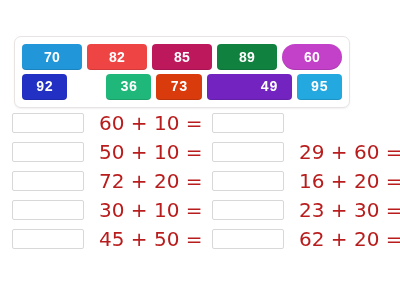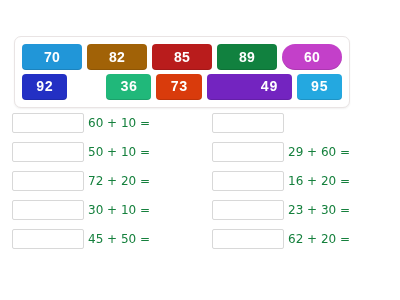--- a/index.html
+++ b/index.html
@@ -77,35 +77,35 @@
     width: 72px;
     height: 20px;
     background: #ffffff;
     border: 1px solid #d8d8d8;
     border-radius: 2px;
     box-sizing: border-box;
     flex: 0 0 auto;
     cursor: text;
   }
   .q-text {
-    margin-left: 4px;
-    font-size: 12px;
-    color: #15803d;
+    margin-left: 15px;
+    font-size: 20px;
+    color: #b91c1c;
     white-space: nowrap;
     font-family: "DejaVu Sans", "Liberation Sans", sans-serif;
   }
 </style>
 </head>
 <body>
 
 <div id="tile-bank">
   <div class="tile-row">
     <div class="tile" style="background: rgb(33, 150, 216);">70</div>
-    <div class="tile" style="background: #a16207;">82</div>
-    <div class="tile" style="background: #b91c1c;">85</div>
+    <div class="tile" style="background: #ef4444;">82</div>
+    <div class="tile" style="background: #be185d;">85</div>
     <div class="tile" style="background: rgb(17, 129, 63);">89</div>
     <div class="tile" style="background: rgb(195, 64, 201); border-radius: 13px;">60</div>
   </div>
   <div class="tile-row">
     <div class="tile" style="background: rgb(35, 48, 196);">92</div>
     <div class="tile" style="background: rgb(32, 184, 122); margin-left: 34px;">36</div>
     <div class="tile" style="background: rgb(217, 59, 12);">73</div>
     <div class="tile" style="background: rgb(115, 36, 192); padding-left: 40px;">49</div>
     <div class="tile" style="background: rgb(36, 168, 224);">95</div>
   </div>

